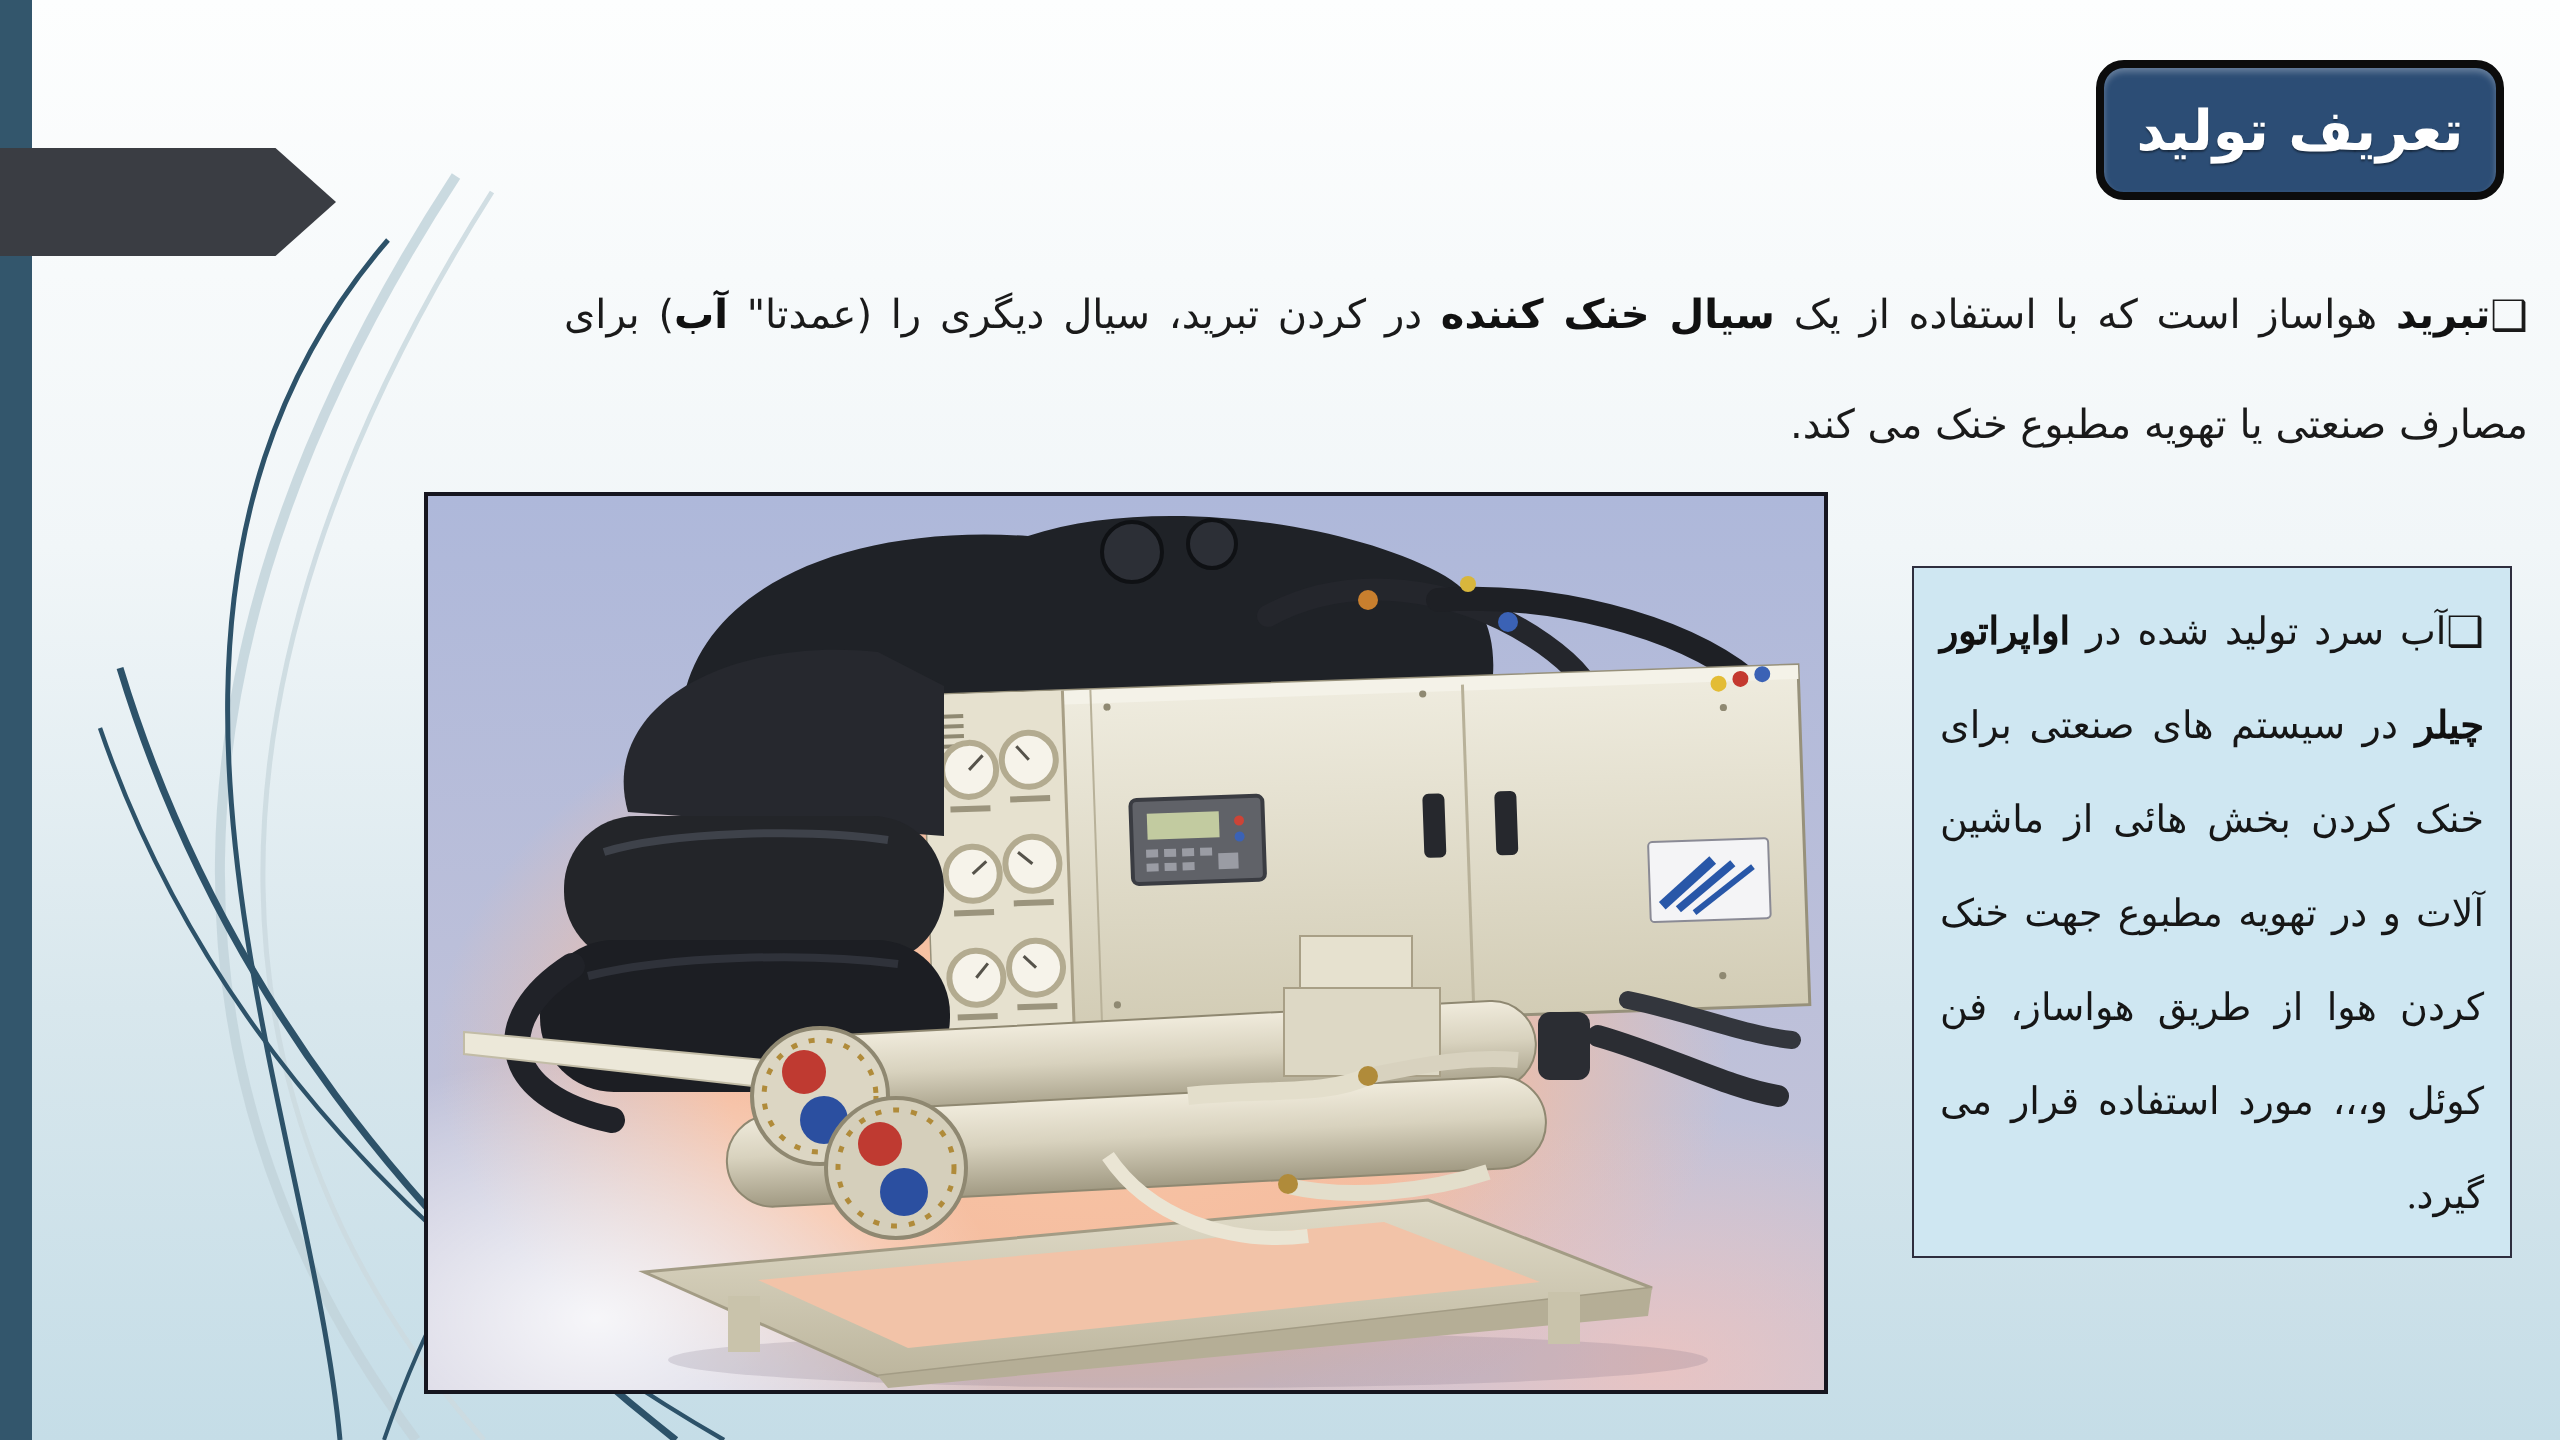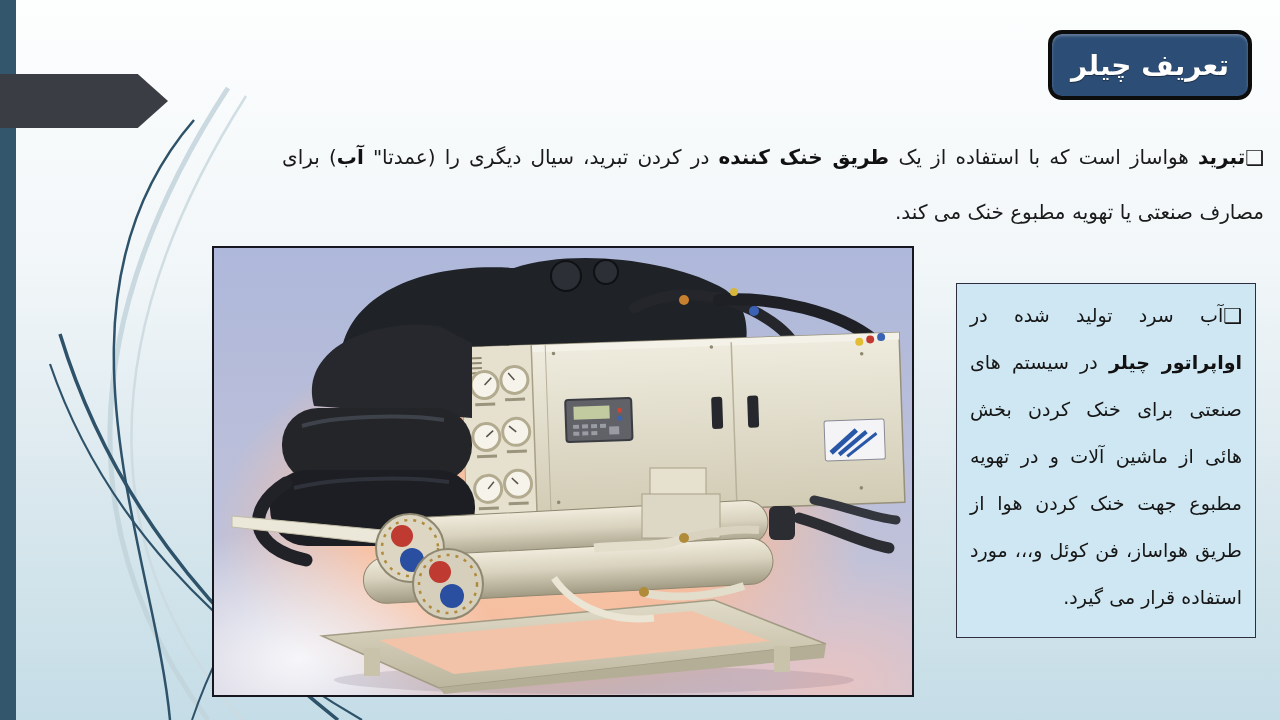--- a/index.html
+++ b/index.html
@@ -35,47 +35,47 @@
   }
   .intro b,.side-box b{font-weight:bold;color:#111;}
   .bullet{font-size:21px;position:relative;top:1px;}
   .photo{
     position:absolute;left:212px;top:246px;width:702px;height:451px;margin:0;
     border:2px solid #16161f;box-sizing:border-box;background:#b9bedd;overflow:hidden;
   }
   .photo svg{display:block;width:100%;height:100%;}
   .side-box{
     position:absolute;top:283px;right:24px;width:300px;box-sizing:border-box;
-    background:#cfe7f2;border:1px solid #2e2e3e;padding:8px 13px 16px 13px;
+    background:#cfe7f2;border:1px solid #2e2e3e;padding:8px 13px 6px 13px;
     direction:rtl;text-align:justify;
-    font-size:19px;line-height:47px;color:#161616;
+    font-size:19px;line-height:47px;color:#161616;font-family:Liberation Serif, serif;
   }
 </style>
 </head>
 <body>
 
 <div class="slide">
 
   <svg class="curves" viewBox="0 0 500 720" fill="none">
     <path d="M228,88 C70,330 78,545 208,720" stroke="#c2d4da" stroke-width="5" opacity="0.85"></path>
     <path d="M246,96 C86,348 102,562 242,720" stroke="#ccdae0" stroke-width="2.5" opacity="0.9"></path>
     <path d="M194,120 C38,300 155,555 170,720" stroke="#2d5269" stroke-width="2.5"></path>
     <path d="M60,334 C108,492 206,616 338,720" stroke="#2d5269" stroke-width="3.5"></path>
     <path d="M50,364 C102,516 216,636 362,720" stroke="#2d5269" stroke-width="2.2"></path>
     <path d="M462,442 C348,480 246,562 192,720" stroke="#2d5269" stroke-width="2"></path>
   </svg>
 
   <div class="left-bar"></div>
   <div class="arrow-banner"></div>
 
   <div class="title-box">
-    <span>تعریف چیلر</span>
+    <span>تعریف تولید</span>
   </div>
 
-  <p class="intro"><span class="bullet">❑</span><b>تبرید</b><span> هواساز است که با استفاده از یک </span><b>طریق خنک کننده</b><span> در کردن تبرید، سیال دیگری را (عمدتا" </span><b>آب</b><span>) برای مصارف صنعتی یا تهویه مطبوع خنک می کند.</span></p>
+  <p class="intro"><span class="bullet">❑</span><b>تبرید</b><span> هواساز است که با استفاده از یک </span><b>سیال خنک کننده</b><span> در کردن تبرید، سیال دیگری را (عمدتا" </span><b>آب</b><span>) برای مصارف صنعتی یا تهویه مطبوع خنک می کند.</span></p>
 
   <figure class="photo">
     <svg viewBox="0 0 698 447" preserveAspectRatio="none">
       <defs>
         <linearGradient id="bgG" x1="0" y1="0" x2="0" y2="1">
           <stop offset="0" stop-color="#aeb8da"></stop>
             <stop offset="1" stop-color="#c8c6d9"></stop>
         </linearGradient>
         <radialGradient id="salmon" cx="0.47" cy="0.62" r="0.58">
           <stop offset="0" stop-color="#f8c7a6"></stop>

